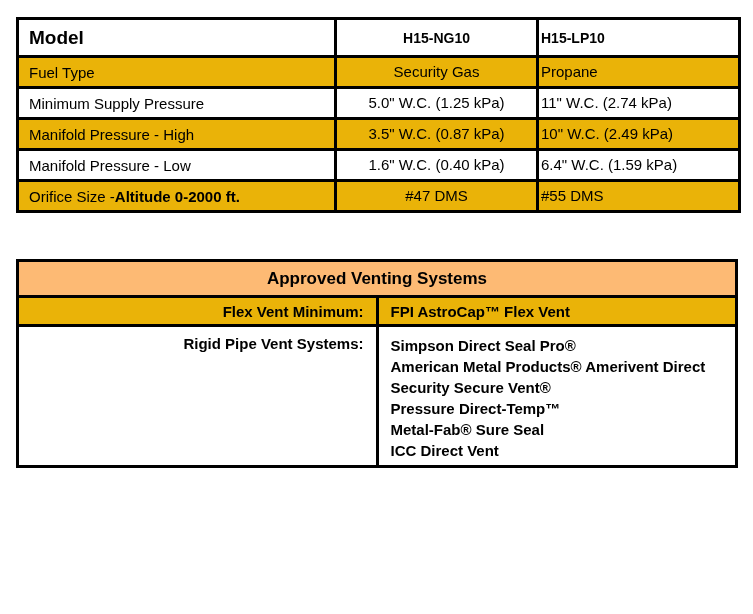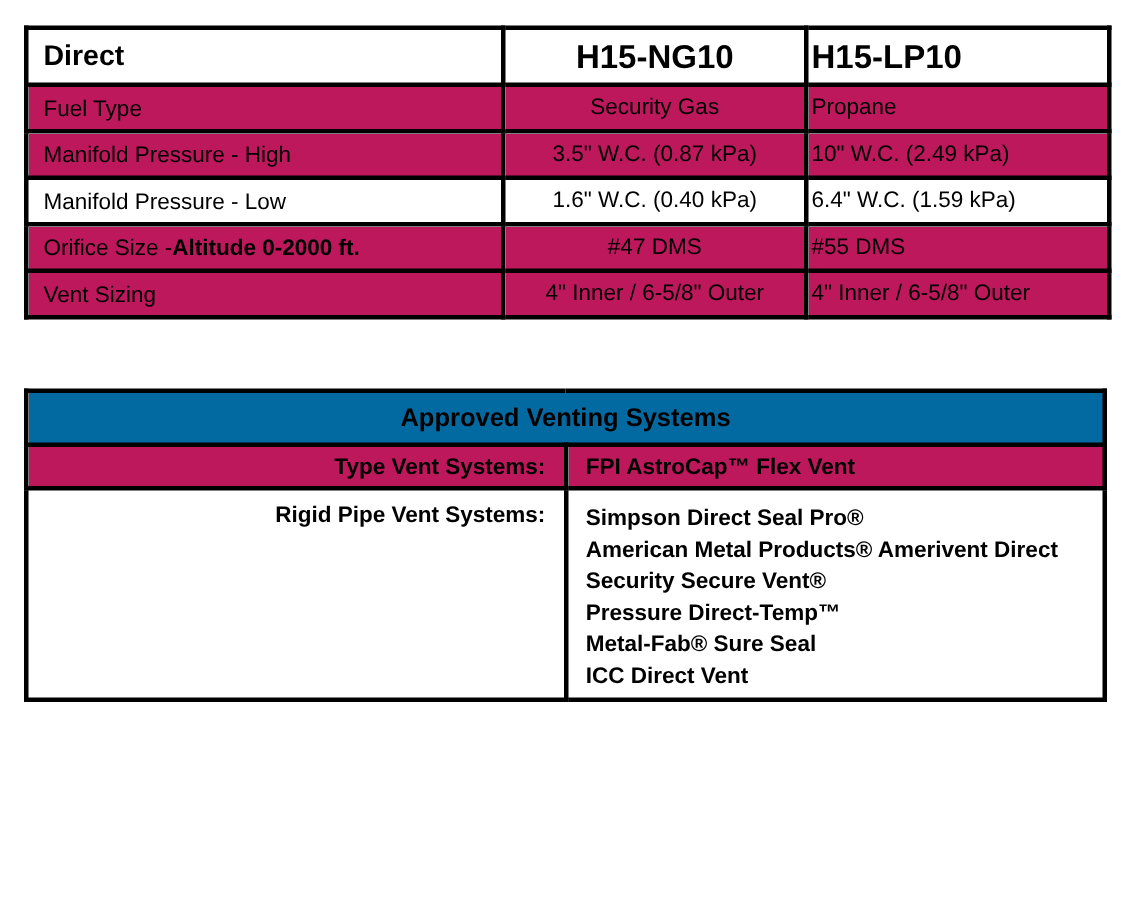--- a/index.html
+++ b/index.html
@@ -23,111 +23,111 @@
     table-layout: fixed;
   }
   table, td {
     border: 3px solid #000000;
   }
   td {
     font-size: 15px;
     vertical-align: middle;
     overflow: hidden;
   }
-  .shaded td { background: #be185d; margin-top: 18px; }
+  .shaded td { background: #eab308; margin-top: 18px; }
 
   
   .spec-table { margin-bottom: 46px; }
   .spec-table .c1 { width: 318px; text-align: left; padding: 4px 6px 4px 10px; }
   .spec-table .c2 { width: 202px; text-align: center; padding: 4px 2px; }
   .spec-table .c3 { width: 202px; text-align: left; padding: 4px 2px; }
   .spec-table .header-row td {
     height: 38px;
     font-weight: bold;
     font-size: 19px;
   }
   .spec-table .header-row .c2,
-  .spec-table .header-row .c3 { font-size: 22px; }
+  .spec-table .header-row .c3 { font-size: 14px; }
   .spec-table tr td { height: 30px; }
   .spec-table tr.row-max td { height: 62px; }
   .spec-table tr.row-vent td { height: 27px; }
   .val { white-space: pre-line; line-height: 20px; }
   .lbl-bold { font-weight: bold; }
   td.stack .lbl-bold { display: block; }
   td.stack { line-height: 20px; }
 
   
   .vent-table .vc1 { width: 323px; text-align: right; padding: 4px 12px 4px 6px; font-weight: bold; }
   .vent-table .vc2 { width: 399px; text-align: left;  padding: 4px 6px 4px 12px; font-weight: bold; }
   .vent-table .title-row td {
     height: 36px;
     text-align: center;
     font-weight: bold;
     font-size: 17px;
-    background: #0369a1;
+    background: #fdba74;
     padding: 4px;
   }
   .vent-table .flex-row td { height: 29px; }
   .vent-table .rigid-row td { height: 138px; vertical-align: top; padding-top: 8px; }
   .vent-list div { line-height: 21px; }
 </style>
 </head>
 <body>
 
 <div class="page">
 
   <table class="spec-table">
     <tbody>
         <tr class="header-row">
-      <td class="c1">Direct</td>
+      <td class="c1">Model</td>
       <td class="c2">H15-NG10</td>
       <td class="c3">H15-LP10</td>
     </tr>
 
     <tr class="shaded">
       <td class="c1"><span class="lbl-normal">Fuel Type</span><span class="lbl-bold"></span></td>
       <td class="c2 val">Security Gas</td>
       <td class="c3 val">Propane</td>
     </tr>
 
+    <tr>
+      <td class="c1"><span class="lbl-normal">Minimum Supply Pressure</span><span class="lbl-bold"></span></td>
+      <td class="c2 val">5.0" W.C. (1.25 kPa)</td>
+      <td class="c3 val">11" W.C. (2.74 kPa)</td>
+    </tr>
 
     <tr class="shaded">
       <td class="c1"><span class="lbl-normal">Manifold Pressure - High</span><span class="lbl-bold"></span></td>
       <td class="c2 val">3.5" W.C. (0.87 kPa)</td>
       <td class="c3 val">10" W.C. (2.49 kPa)</td>
     </tr>
 
     <tr>
       <td class="c1"><span class="lbl-normal">Manifold Pressure - Low</span><span class="lbl-bold"></span></td>
       <td class="c2 val">1.6" W.C. (0.40 kPa)</td>
       <td class="c3 val">6.4" W.C. (1.59 kPa)</td>
     </tr>
 
     <tr class="shaded">
       <td class="c1"><span class="lbl-normal">Orifice Size -</span><span class="lbl-bold">Altitude 0-2000 ft.</span></td>
       <td class="c2 val">#47 DMS</td>
       <td class="c3 val">#55 DMS</td>
     </tr>
 
 
-    <tr class="shaded row-vent">
-      <td class="c1"><span class="lbl-normal">Vent Sizing</span><span class="lbl-bold"></span></td>
-      <td class="c2 val">4" Inner / 6-5/8" Outer</td>
-      <td class="c3 val">4" Inner / 6-5/8" Outer</td>
-    </tr>
   </tbody>
     </table>
 
   <table class="vent-table">
     <tbody>
         <tr class="title-row">
       <td colspan="2">Approved Venting Systems</td>
     </tr>
     <tr class="shaded flex-row">
-      <td class="vc1">Type Vent Systems:</td>
+      <td class="vc1">Flex Vent Minimum:</td>
       <td class="vc2">FPI AstroCap™ Flex Vent</td>
     </tr>
     <tr class="rigid-row">
       <td class="vc1">Rigid Pipe Vent Systems:</td>
       <td class="vc2 vent-list">
         <div>Simpson Direct Seal Pro®</div>
         <div>American Metal Products® Amerivent Direct</div>
         <div>Security Secure Vent®</div>
         <div>Pressure Direct-Temp™</div>
         <div>Metal-Fab® Sure Seal</div>

